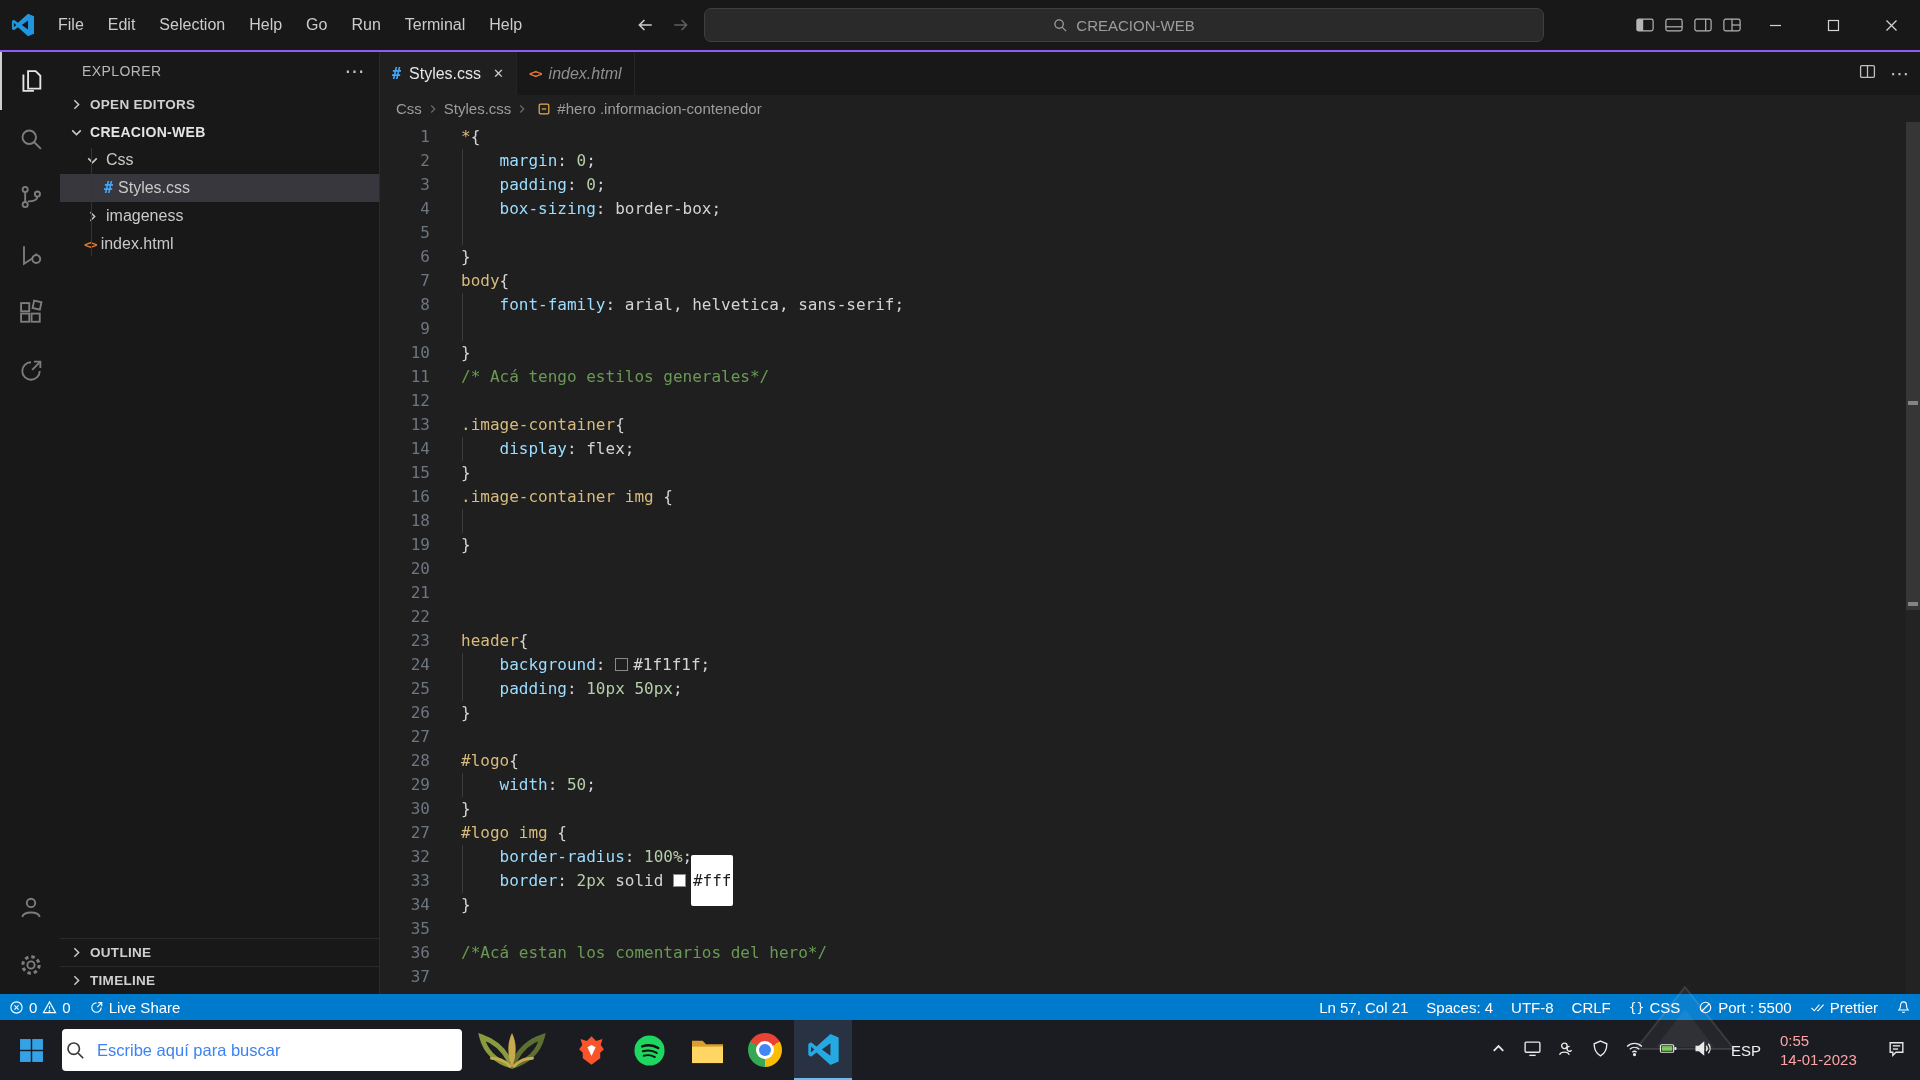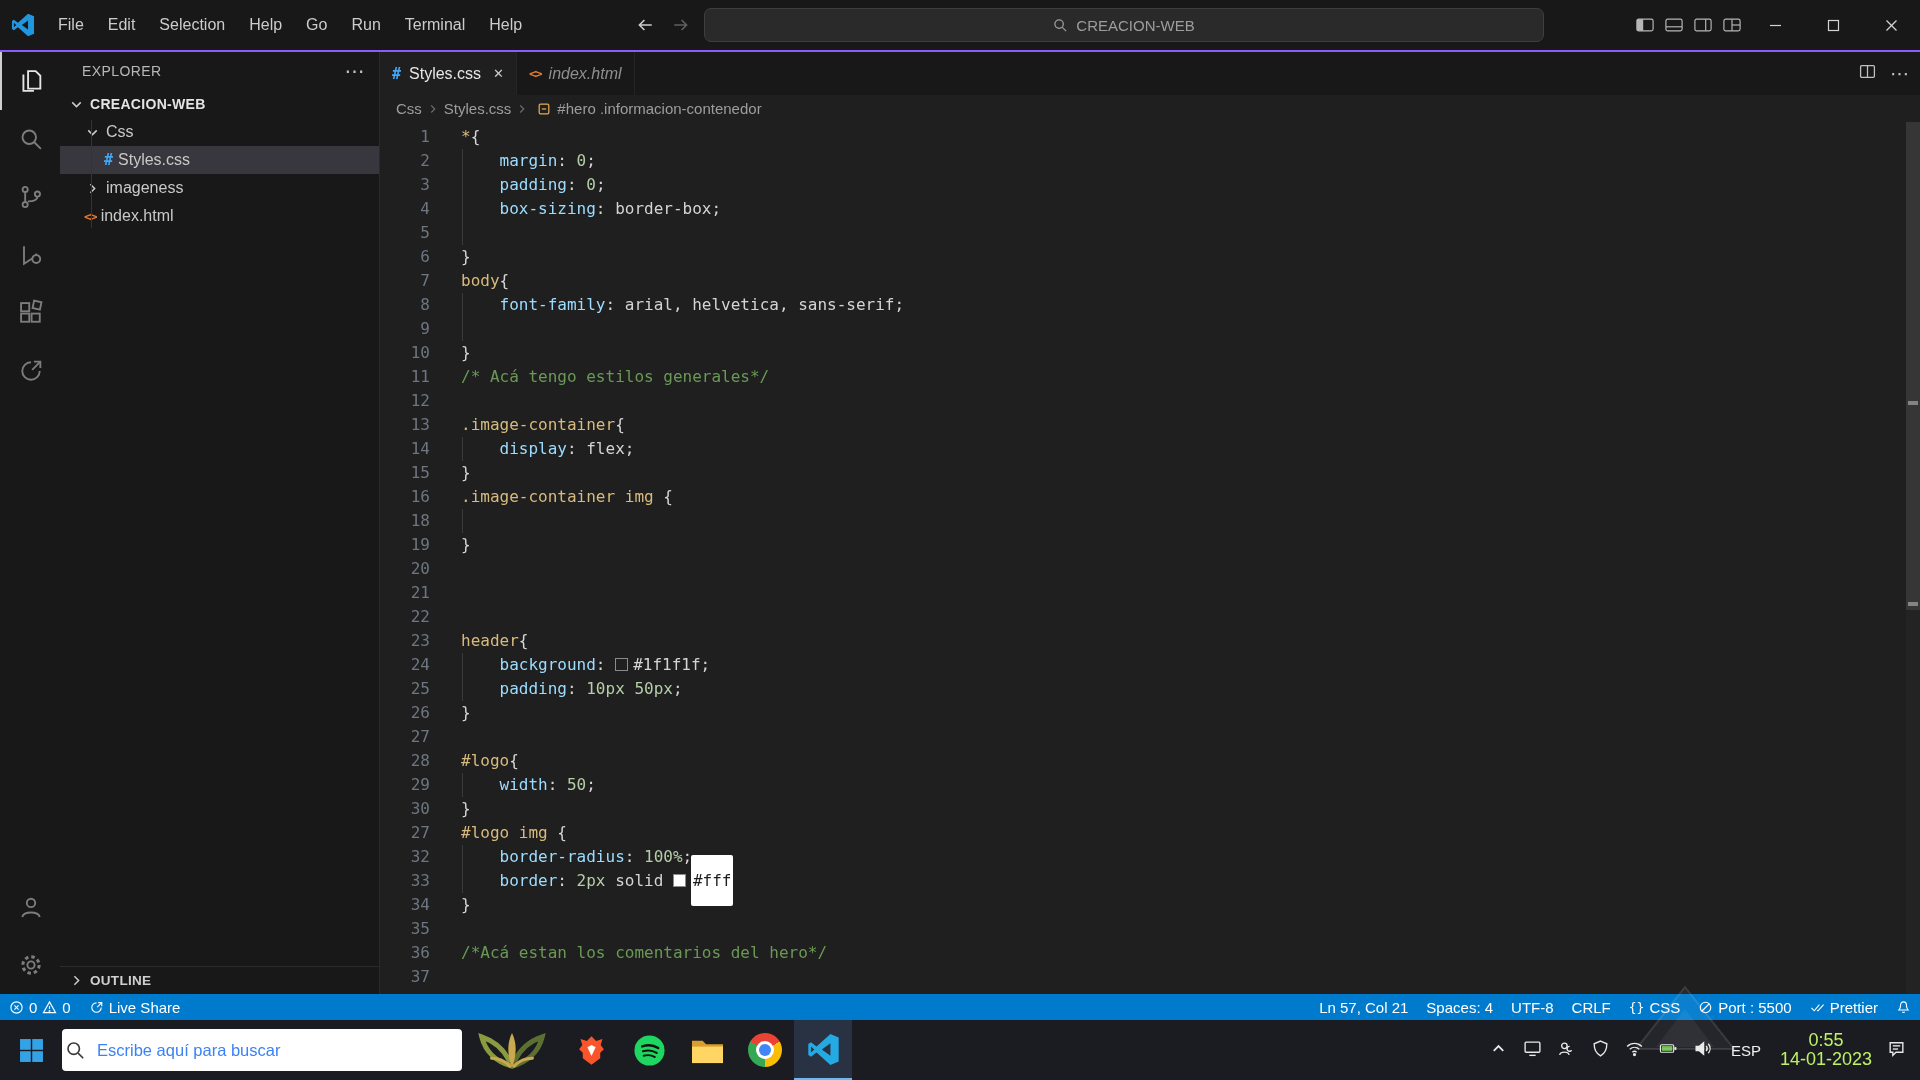--- a/index.html
+++ b/index.html
@@ -100,21 +100,21 @@
 .tb-search svg{width:19px;height:19px;color:#3b3b3b}
 .tb-app{width:58px;height:60px;display:flex;align-items:center;justify-content:center}
 .tb-app.wide{width:100px}
 .tb-app.active{background:rgba(110,170,250,0.16);border-bottom:2px solid #6fb9f0}
 .chrome-ball{width:34px;height:34px;border-radius:50%;background:conic-gradient(from 60deg,#fbbc05 0 120deg,#34a853 120deg 240deg,#ea4335 240deg 360deg);position:relative}
 .chrome-ball::before{content:'';position:absolute;left:8px;top:8px;width:18px;height:18px;border-radius:50%;background:#ffffff}
 .chrome-ball::after{content:'';position:absolute;left:11px;top:11px;width:12px;height:12px;border-radius:50%;background:#4285f4}
 .tb-tray{margin-left:auto;display:flex;align-items:center;gap:15px;padding-right:14px;color:#e8e8e8}
 .tb-tray svg{width:19px;height:19px}
 .tray-lang{font-size:15px;color:#f0f0f0;padding:0 4px}
-.tb-clock{text-align:center;font-size:18px;color:#bef264;line-height:19px;min-width:92px}
+.tb-clock{font-size:15px;color:#fca5a5;line-height:19px;min-width:92px}
 
 .watermark{position:absolute;left:1630px;top:983px;width:110px;height:72px;z-index:3;pointer-events:none;opacity:.9}
 </style>
 </head>
 <body>
 
 <div class="screen">
 
   <div class="titlebar">
     <div class="tb-logo">
@@ -255,20 +255,26 @@
             <circle cx="12" cy="12" r="3.1" stroke-width="1.6"></circle>
           </svg>
       </div>
     </div>
 
     <div class="sidebar">
       <div class="sb-title">
         <span>EXPLORER</span>
         <span class="sb-more">⋯</span>
       </div>
+      <div class="row section">
+        <svg class="chev" viewBox="0 0 16 16" fill="none" stroke="currentColor" stroke-width="1.4">
+            <path d="M6 4 L10 8 L6 12"></path>
+          </svg>
+        <span>OPEN EDITORS</span>
+      </div>
       <div class="row section root">
         <svg class="chev" viewBox="0 0 16 16" fill="none" stroke="currentColor" stroke-width="1.4">
             <path d="M4 6 L8 10 L12 6"></path>
           </svg>
         <span>CREACION-WEB</span>
       </div>
       <div class="tree">
         <div class="row lvl1">
           <svg class="chev" viewBox="0 0 16 16" fill="none" stroke="currentColor" stroke-width="1.4">
               <path d="M4 6 L8 10 L12 6"></path>
@@ -291,20 +297,26 @@
         </div>
         <div class="tree-guide"></div>
       </div>
       <div style="flex:1"></div>
       <div class="sb-bottom">
         <div class="row section">
           <svg class="chev" viewBox="0 0 16 16" fill="none" stroke="currentColor" stroke-width="1.4">
               <path d="M6 4 L10 8 L6 12"></path>
             </svg>
           <span>OUTLINE</span>
+        </div>
+        <div class="row section">
+          <svg class="chev" viewBox="0 0 16 16" fill="none" stroke="currentColor" stroke-width="1.4">
+              <path d="M6 4 L10 8 L6 12"></path>
+            </svg>
+          <span>TIMELINE</span>
         </div>
       </div>
     </div>
 
     <div class="editor">
       <div class="tabbar">
         <div class="tab active">
           <span class="ficon css">#</span>
           <span class="tl">Styles.css</span>
           <span class="tclose">✕</span>

